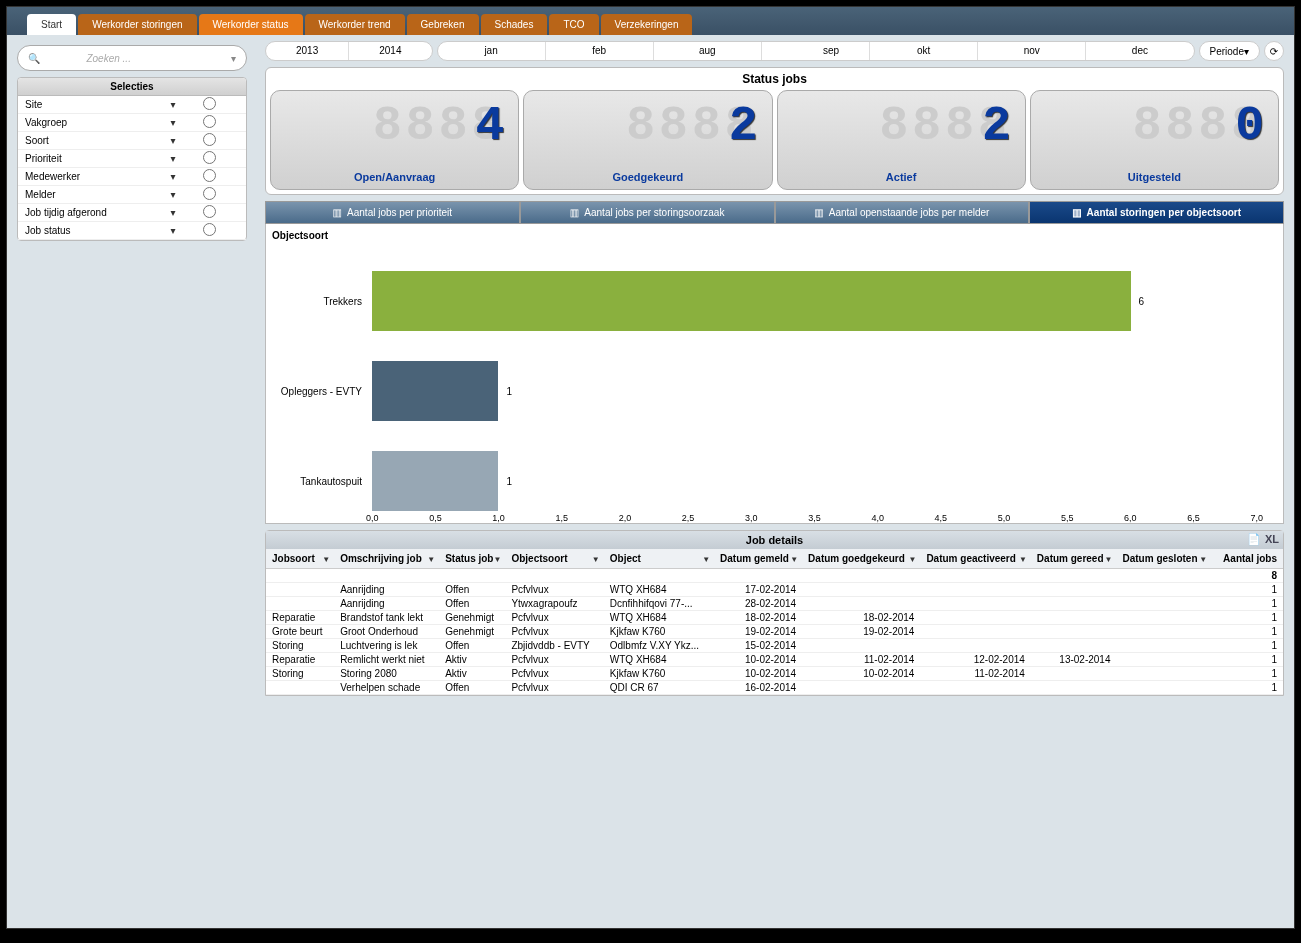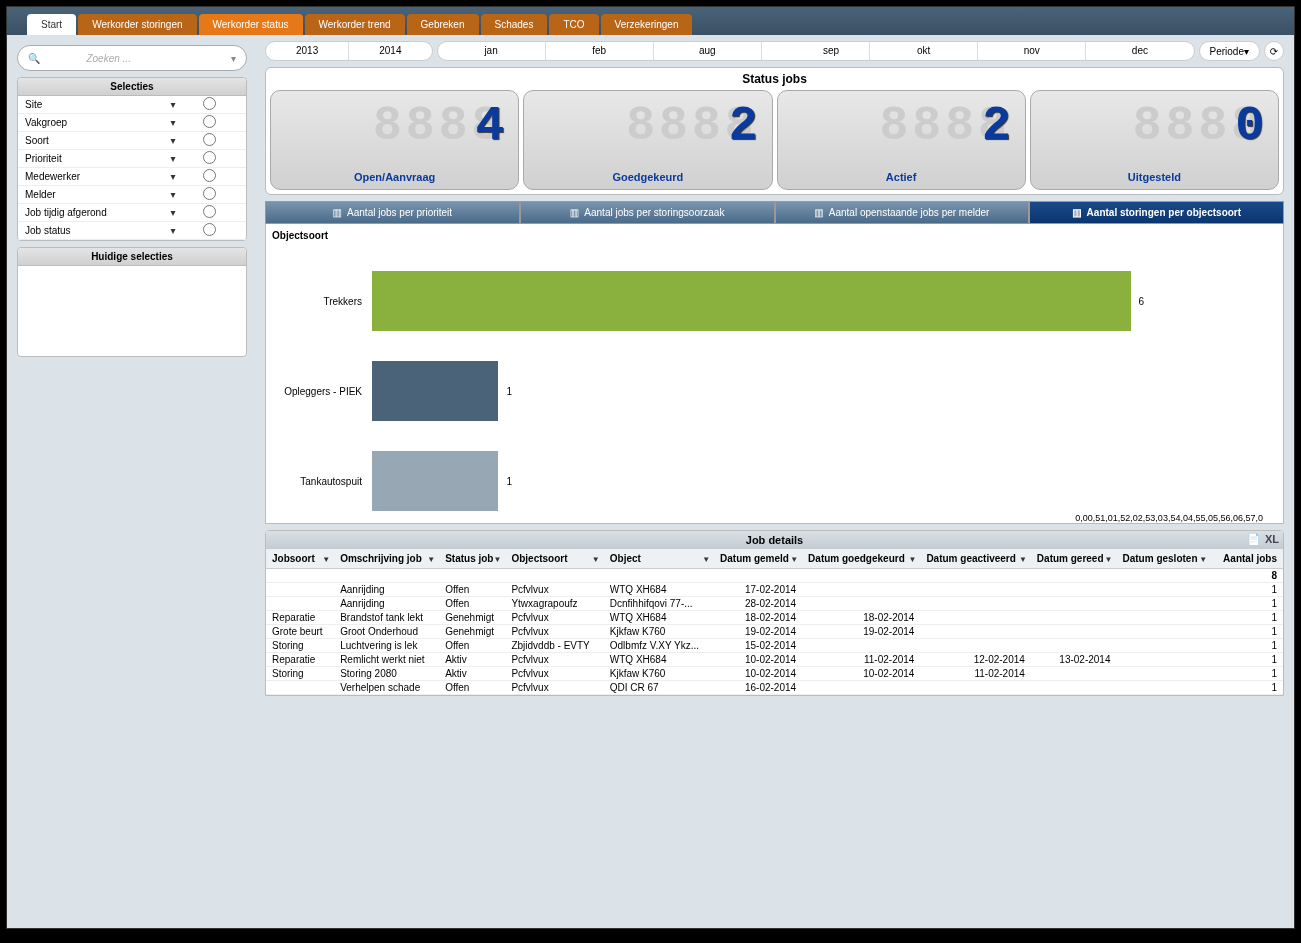--- a/index.html
+++ b/index.html
@@ -50,21 +50,21 @@
 .chart-tabs { display: flex; }
 .chart-tab { flex: 1; background: linear-gradient(#7a94ad,#4a6b8a); color: #fff; font-size: 10px; text-align: center; padding: 5px; border: 1px solid #999; cursor: pointer; display: flex; align-items:center; justify-content:center; gap:5px; }
 .chart-tab.active { background: linear-gradient(#1a4a8a,#0a3570); font-weight: bold; }
 .chart-panel { border: 1px solid #bbb; background: #fff; padding: 6px; height: 300px; position: relative; margin-bottom: 6px; border-top:none; }
 .chart-title-small { font-size: 10px; font-weight: bold; margin-bottom: 10px; }
 .chart-area { position: relative; height: 240px; margin-left: 100px; margin-right: 20px; }
 .bar-row { position: absolute; left: 0; height: 60px; display: flex; align-items: center; }
 .bar-label { position: absolute; right: 100%; width: 95px; text-align: right; font-size: 10px; padding-right: 10px; }
 .bar-rect { height: 60px; }
 .bar-val-label { font-size: 10px; margin-left: 8px; }
-.x-axis { position: absolute; bottom: 0; left: 100px; right: 20px; display: flex; justify-content: flex-end; font-size: 9px; }
+.x-axis { position: absolute; bottom: 0; left: 100px; right: 20px; display: flex; justify-content: space-between; font-size: 9px; }
 .table-panel { border: 1px solid #bbb; border-radius: 4px 4px 0 0; background: #fff; }
 .table-head { background: linear-gradient(#d8dfe5,#c4ccd3); text-align: center; font-size: 11px; font-weight: bold; padding: 3px; position: relative; }
 .table-head-icons { position: absolute; right: 4px; top: 2px; display: flex; gap: 4px; color: #445; }
 table.details { width: 100%; border-collapse: collapse; font-size: 10px; }
 table.details th { background: #eef1f4; text-align: left; padding: 4px 6px; border-bottom: 1px solid #ccc; font-weight: bold; position: relative; }
 table.details th .sort-icn { position: absolute; right: 4px; top: 6px; color: #333; font-size: 8px; }
 table.details td { padding: 1px 6px; border-bottom: 1px solid #eee; }
 table.details tr.total td { font-weight: bold; text-align: right; }
 .num-right { text-align: right; }
 </style>
@@ -127,24 +127,20 @@
               <span class="sel-dd">▾</span>
               <span class="sel-radio"><input type="radio" style=""></span>
             </div>
             <div class="sel-row">
               <span class="sel-label">Job status</span>
               <span class="sel-dd">▾</span>
               <span class="sel-radio"><input type="radio" style=""></span>
             </div>
           </div>
       </div>
-      <div class="panel">
-        <div class="panel-head">Huidige selecties</div>
-        <div class="cur-sel-body"></div>
-      </div>
     </div>
     <div class="content">
       <div class="time-bar">
         <div class="time-group" id="years-group">
             <div class="time-cell">2013</div>
             <div class="time-cell">2014</div>
           </div>
         <div class="time-group" id="months-group" style="flex:1">
             <div class="time-cell" style="flex: 1 1 0%; text-align: center;">jan</div>
             <div class="time-cell" style="flex: 1 1 0%; text-align: center;">feb</div>
@@ -207,21 +203,21 @@
         </div>
       <div class="chart-panel">
         <div class="chart-title-small">Objectsoort</div>
         <div class="chart-area" id="chart-area">
             <div class="bar-row" style="top: 20px; width: 100%;">
               <div class="bar-label">Trekkers</div>
               <div class="bar-rect" style="width:85.71428571428571%;background:#8ab03e"></div>
               <div class="bar-val-label">6</div>
             </div>
             <div class="bar-row" style="top: 110px; width: 100%;">
-              <div class="bar-label">Opleggers - PIEK</div>
+              <div class="bar-label">Opleggers - EVTY</div>
               <div class="bar-rect" style="width:14.285714285714285%;background:#4a6378"></div>
               <div class="bar-val-label">1</div>
             </div>
             <div class="bar-row" style="top: 200px; width: 100%;">
               <div class="bar-label">Tankautospuit</div>
               <div class="bar-rect" style="width:14.285714285714285%;background:#97a7b4"></div>
               <div class="bar-val-label">1</div>
             </div>
           </div>
         <div class="x-axis" id="x-axis">

